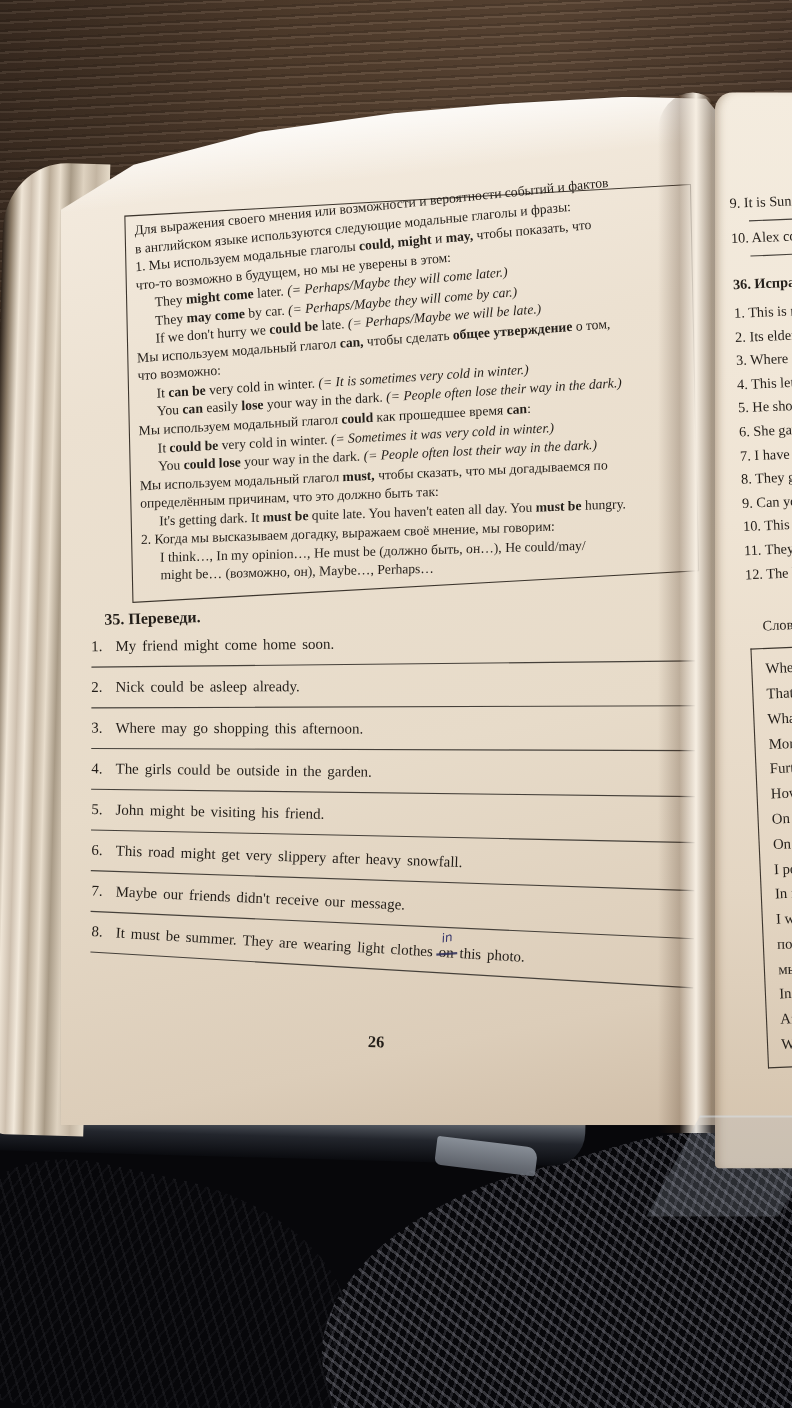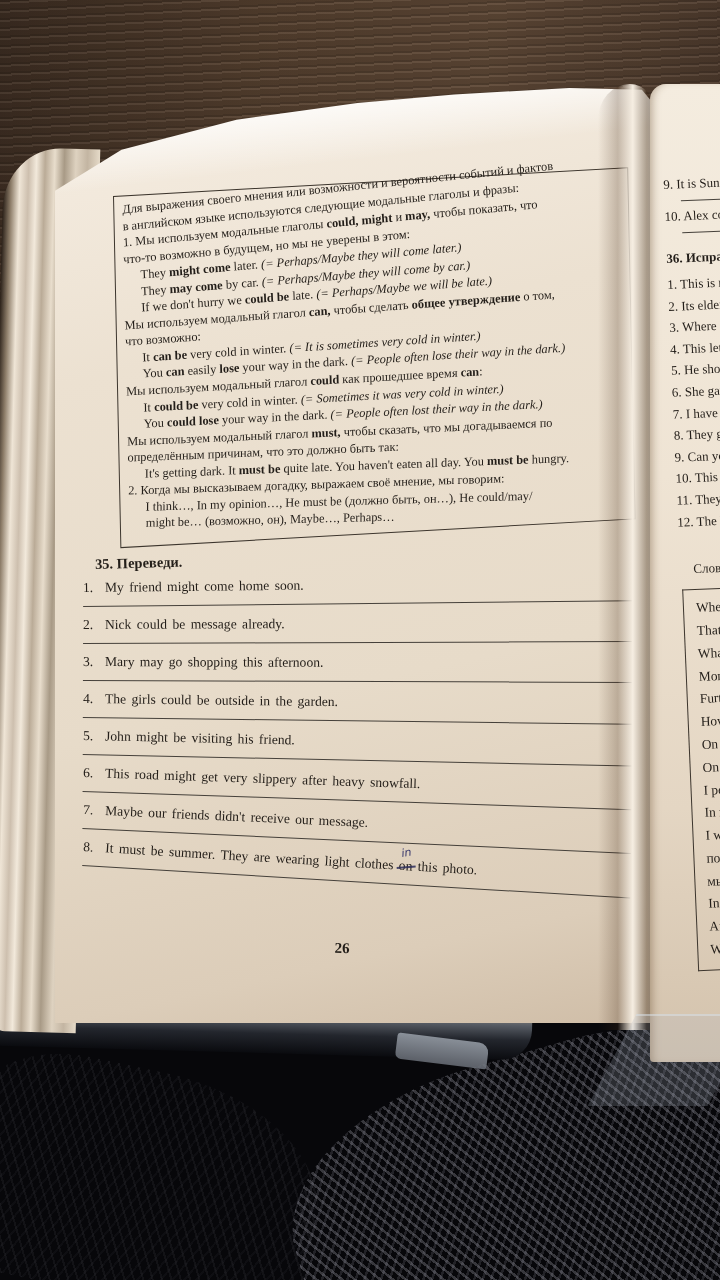--- a/index.html
+++ b/index.html
@@ -142,25 +142,25 @@
     </div>
 
     <div class="exercise">
       <div class="ex-title">35. Переведи.</div>
 
       <div class="exrow">
         <div class="sent"><span class="num">1.</span><span>My friend might come home soon.</span></div>
         <div class="uline"></div>
       </div>
       <div class="exrow">
-        <div class="sent"><span class="num">2.</span><span>Nick could be message already.</span></div>
-        <div class="uline"></div>
-      </div>
-      <div class="exrow">
-        <div class="sent"><span class="num">3.</span><span>Mary may go shopping this afternoon.</span></div>
+        <div class="sent"><span class="num">2.</span><span>Nick could be asleep already.</span></div>
+        <div class="uline"></div>
+      </div>
+      <div class="exrow">
+        <div class="sent"><span class="num">3.</span><span>Where may go shopping this afternoon.</span></div>
         <div class="uline"></div>
       </div>
       <div class="exrow">
         <div class="sent"><span class="num">4.</span><span>The girls could be outside in the garden.</span></div>
         <div class="uline"></div>
       </div>
       <div class="exrow">
         <div class="sent"><span class="num">5.</span><span>John might be visiting his friend.</span></div>
         <div class="uline"></div>
       </div>

